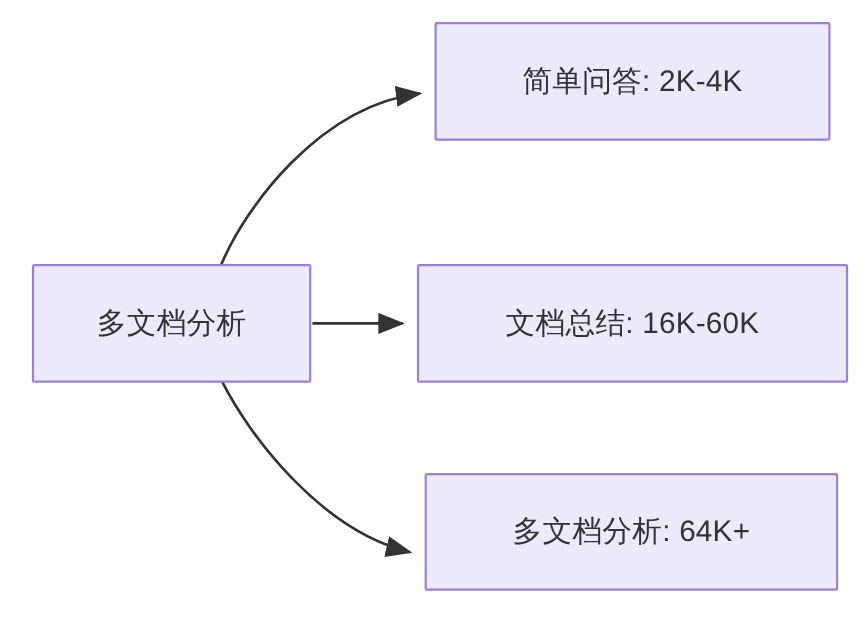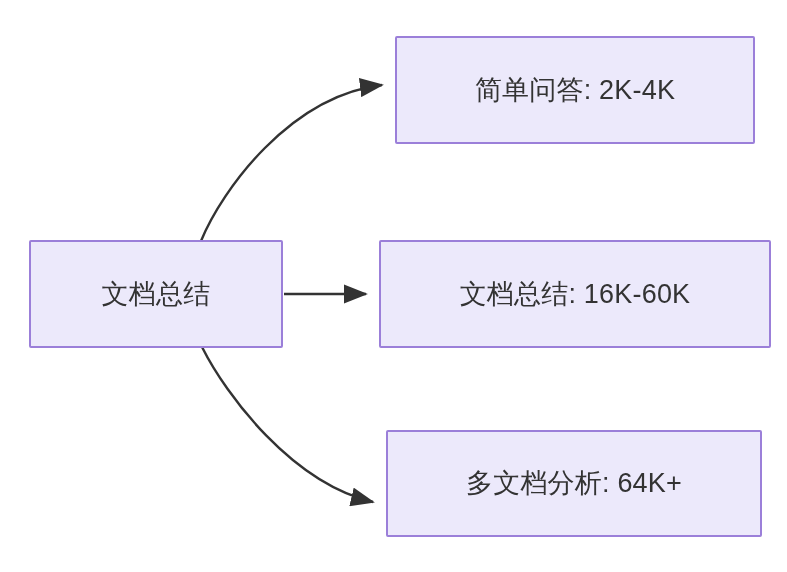--- a/index.html
+++ b/index.html
@@ -45,21 +45,21 @@
     letter-spacing: 0.2px;
   }
   #node-source {
     left: 29px;
     top: 240px;
     width: 254px;
     height: 108px;
   }
   #node-simple-qa {
     left: 395px;
-    top: 36px;
+    top: 20px;
     width: 360px;
     height: 108px;
   }
   #node-doc-summary {
     left: 379px;
     top: 240px;
     width: 392px;
     height: 108px;
   }
   #node-multi-doc {
@@ -83,21 +83,21 @@
     </defs>
 
     <path d="M 201 241 C 222 190 290 96 382 85" fill="none" stroke="#333333" stroke-width="2.4" marker-end="url(#arrowhead)"></path>
 
     <path d="M 284 294 L 366 294" fill="none" stroke="#333333" stroke-width="2.4" marker-end="url(#arrowhead)"></path>
 
     <path d="M 202 347 C 226 395 292 483 373 502" fill="none" stroke="#333333" stroke-width="2.4" marker-end="url(#arrowhead)"></path>
   </svg>
 
   <div class="flow-node" id="node-source">
-    <span class="node-label">文档总结</span>
+    <span class="node-label">多文档分析</span>
   </div>
 
   <div class="flow-node" id="node-simple-qa">
     <span class="node-label">简单问答: 2K-4K</span>
   </div>
 
   <div class="flow-node" id="node-doc-summary">
     <span class="node-label">文档总结: 16K-60K</span>
   </div>
 

